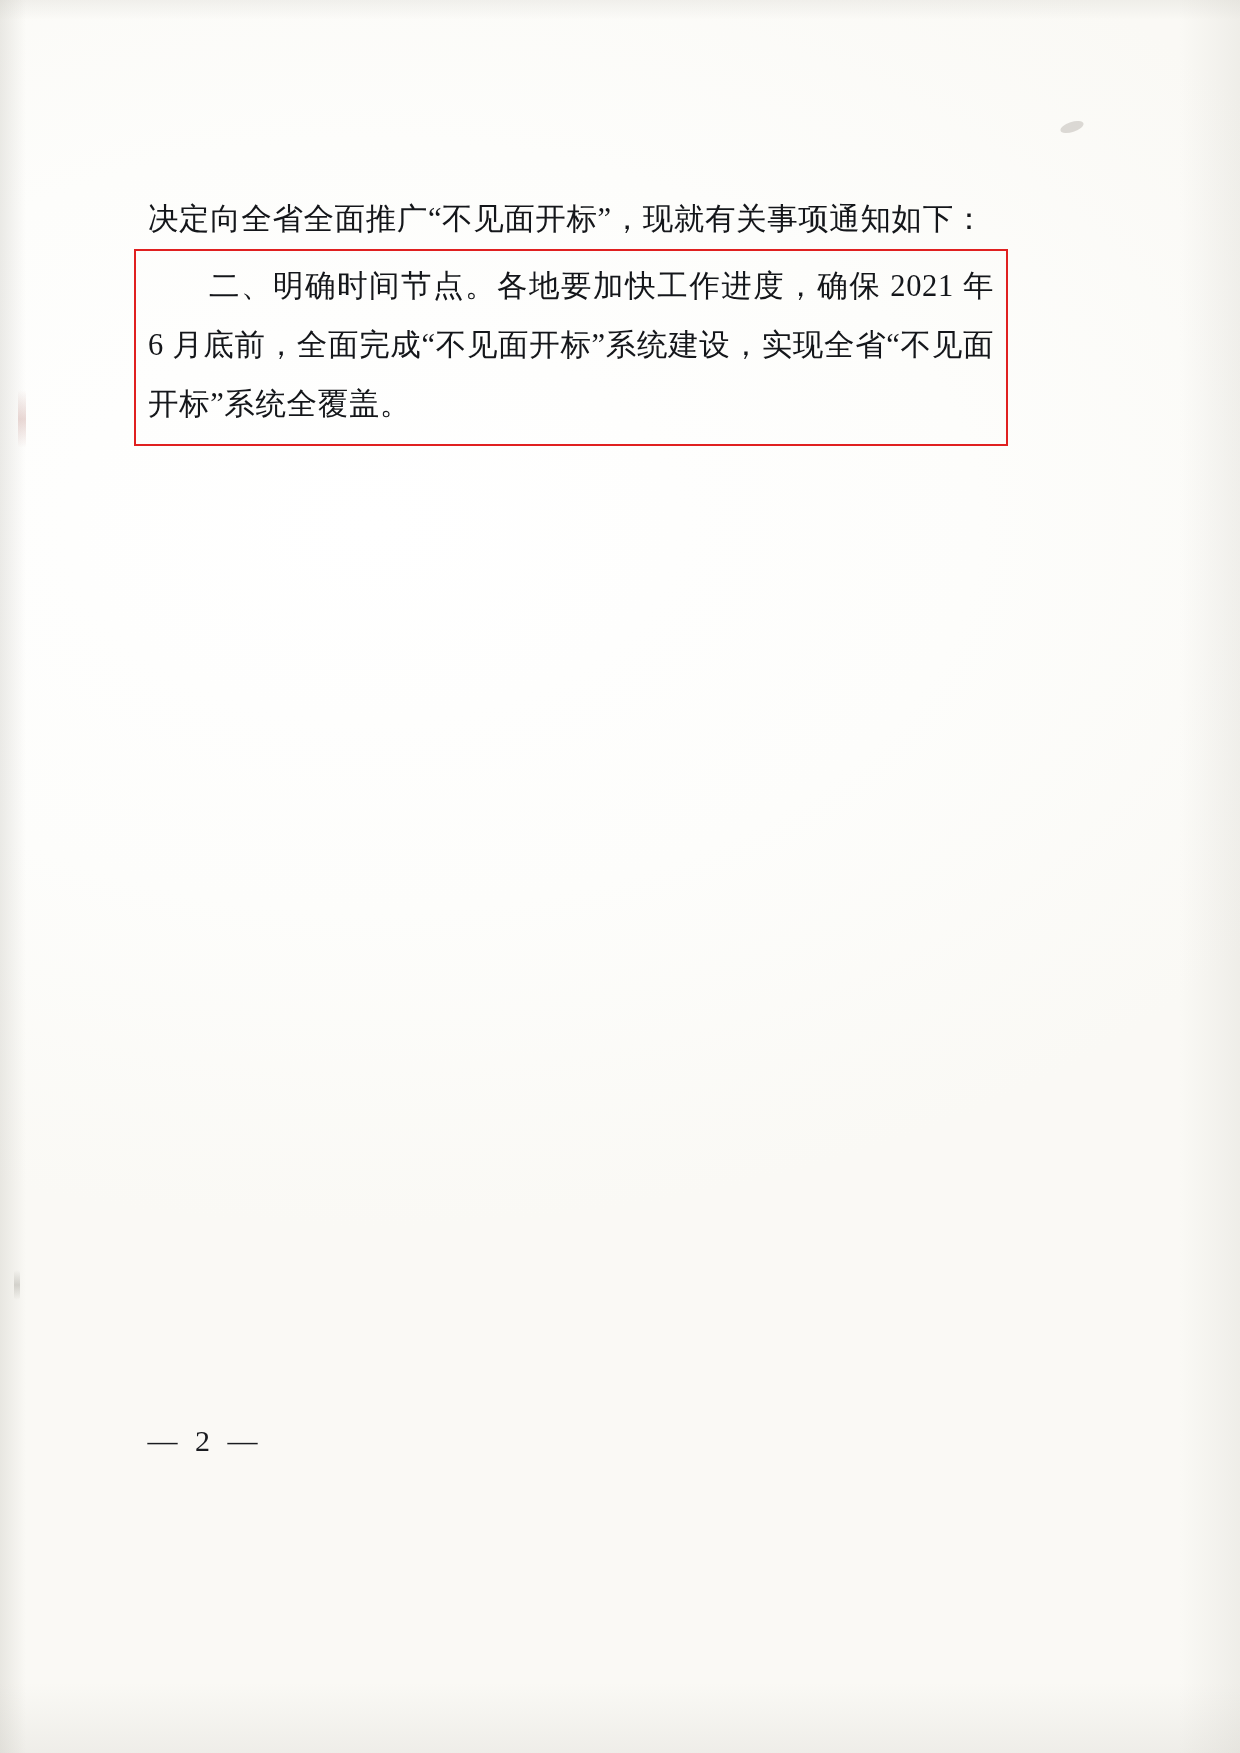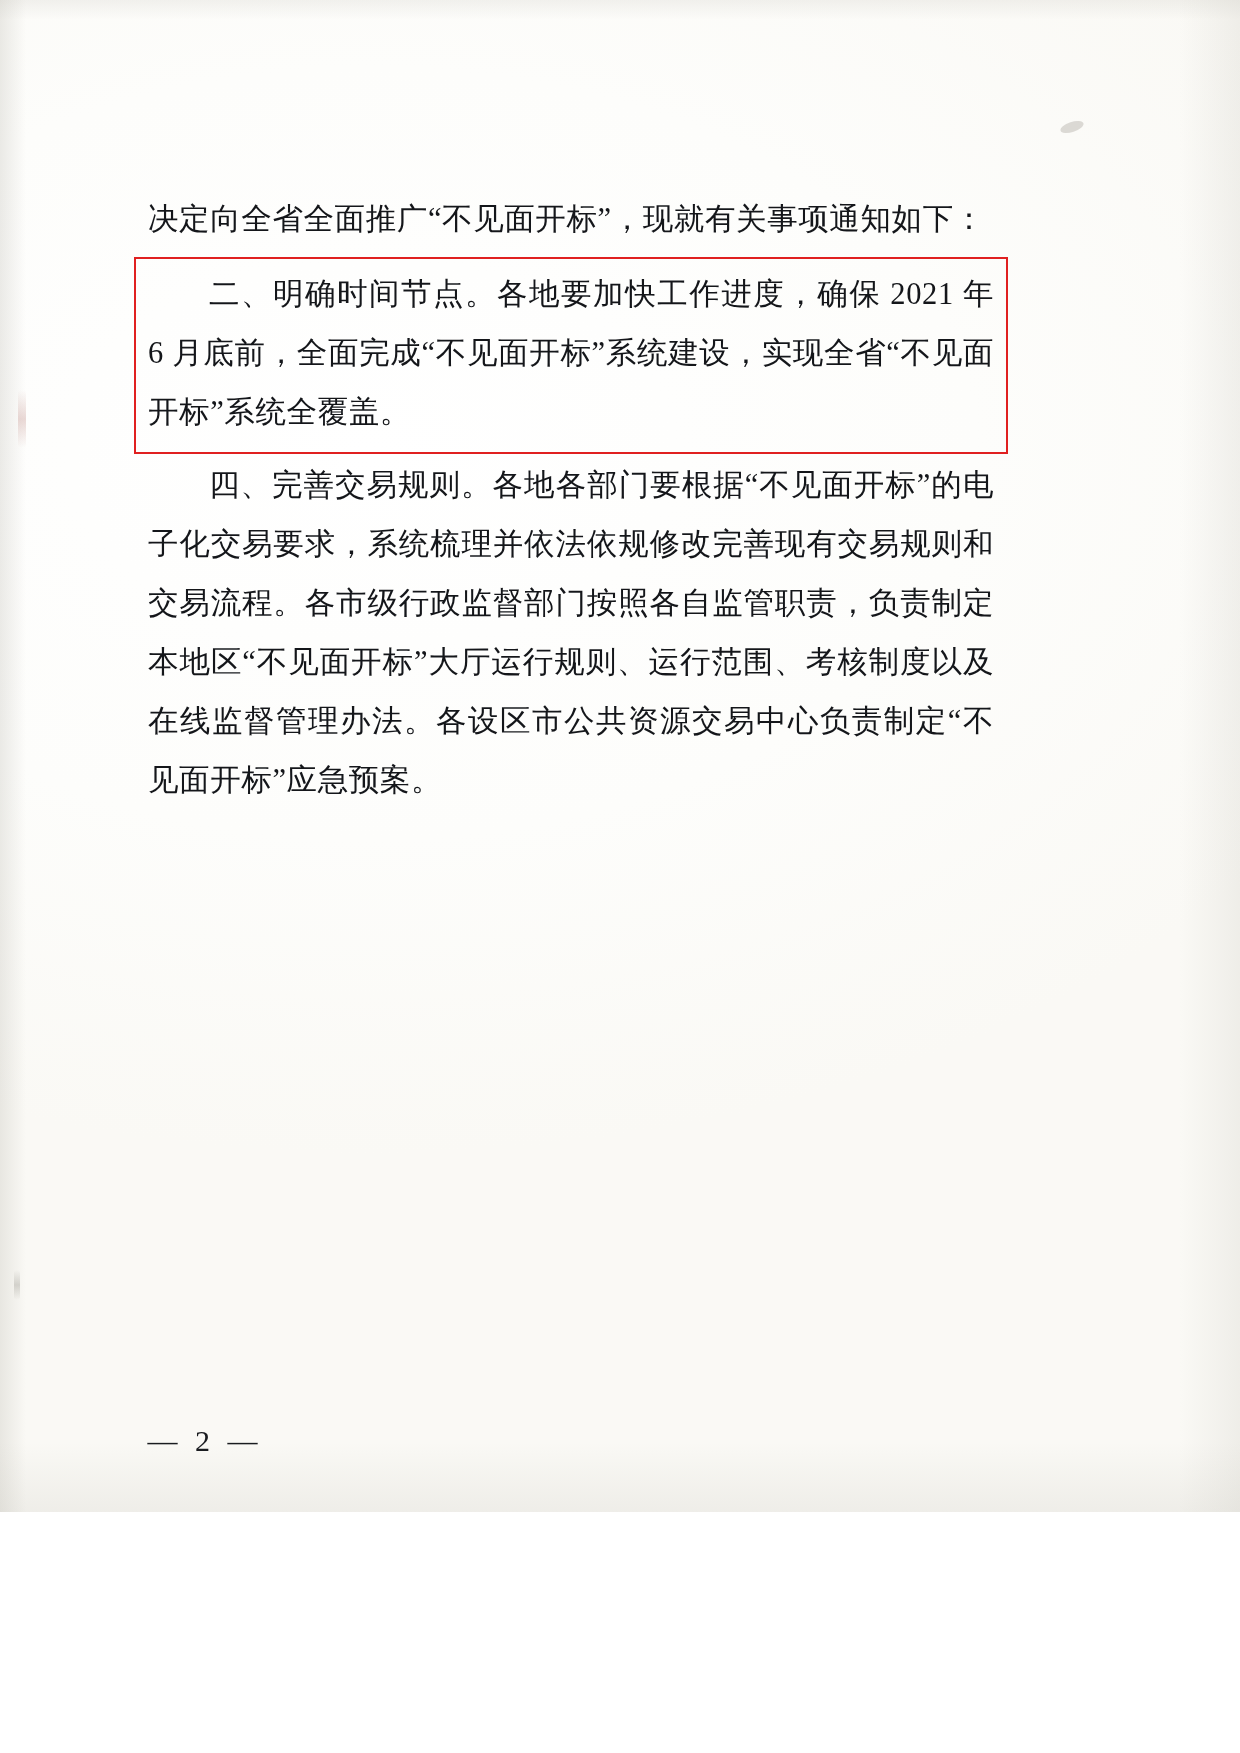--- a/index.html
+++ b/index.html
@@ -11,21 +11,21 @@
     height: 1753px;
     background: #ffffff;
     font-family: "Liberation Serif", "DejaVu Serif", serif;
     overflow: hidden;
   }
 
   
   .page {
     position: relative;
     width: 1240px;
-    height: 1512px;
+    height: 1753px;
     background:
       radial-gradient(ellipse 1100px 700px at 30% 30%, #ffffff 0%, #fdfdfb 55%, #faf9f5 100%),
       linear-gradient(115deg, #ffffff 0%, #fcfcfa 60%, #f7f6f1 100%);
     box-sizing: border-box;
   }
   
   .scan-edge-left {
     position: absolute;
     left: 0; top: 0;
     width: 26px; height: 100%;
@@ -99,21 +99,21 @@
     white-space: normal;
   }
   p.indent {
     text-indent: 61px;
   }
 
   
   .highlight-box {
     position: relative;
     border: 2.5px solid #e02020;
-    margin: 8px -14px 2px -14px;
+    margin: 0 -14px 2px -14px;
     padding: 6px 12px 10px 12px;
     box-sizing: border-box;
   }
   .highlight-box p.para {
     text-align: justify;
   }
 
   .page-number {
     position: absolute;
     left: 0;
@@ -142,19 +142,18 @@
   <div class="doc-body">
 
     <p class="para">决定向全省全面推广“不见面开标”，现就有关事项通知如下：</p>
 
 
     <div class="highlight-box">
       <p class="para indent">二、明确时间节点。各地要加快工作进度，确保 2021 年 6 月底前，全面完成“不见面开标”系统建设，实现全省“不见面开标”系统全覆盖。</p>
     </div>
 
 
-    <p class="para indent">四、完善交易规则。各地各部门要根据“不见面开标”的电子化交易要求，系统梳理并依法依规修改完善现有交易规则和交易流程。各市级行政监督部门按照各自监管职责，负责制定本地区“不见面开标”大厅运行规则、运行范围、考核制度以及在线监督管理办法。各设区市公共资源交易中心负责制定“不见面开标”应急预案。</p>
 
   </div>
 
   <div class="page-number">— 2 —</div>
 
 </div>
 
 </body></html>

